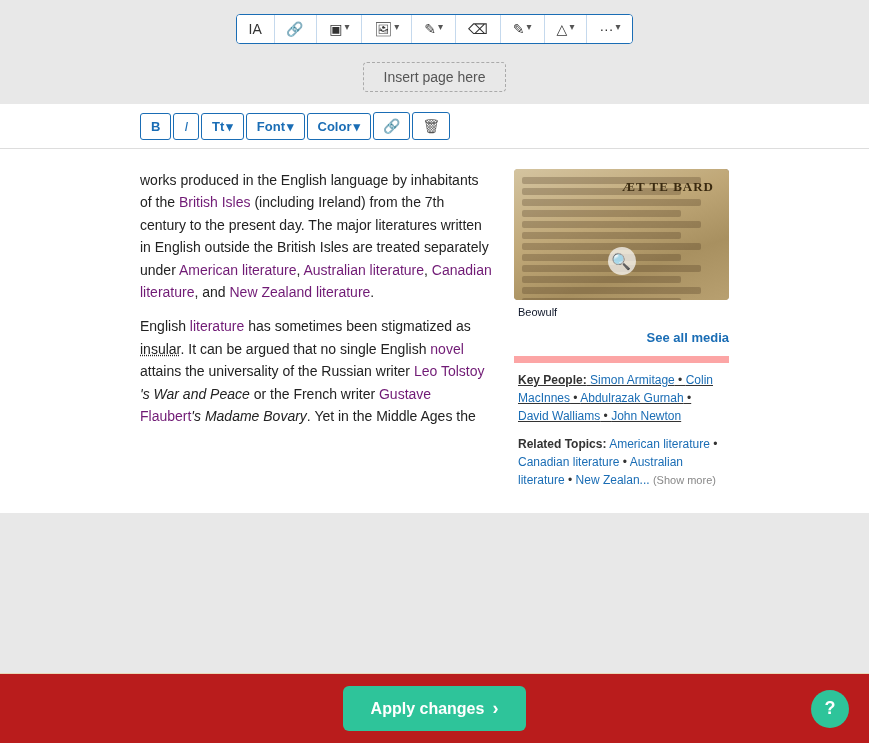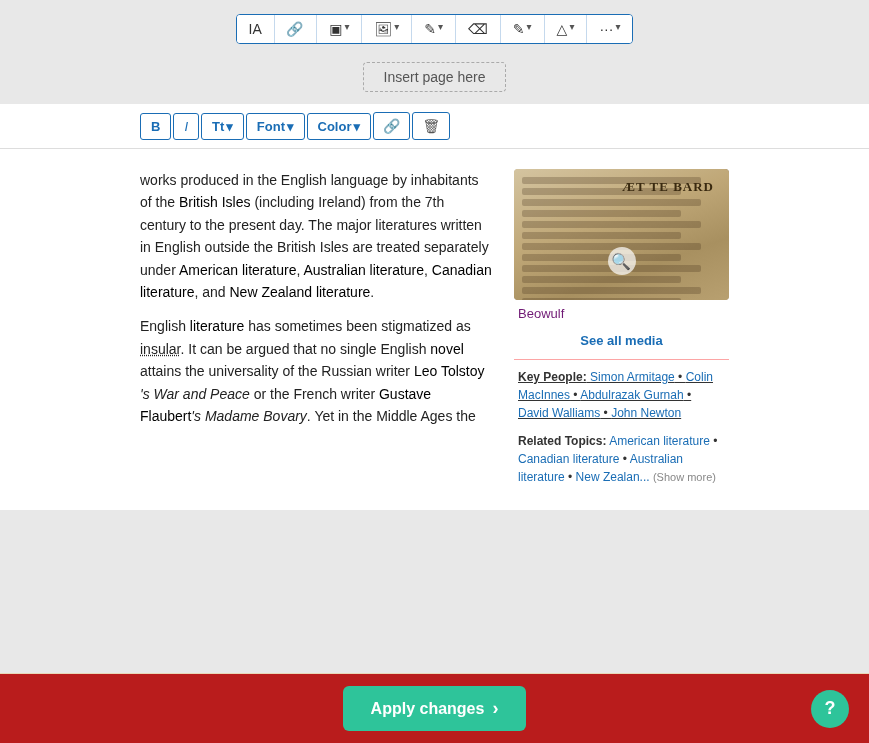--- a/index.html
+++ b/index.html
@@ -109,21 +109,21 @@
       gap: 20px;
       background: #fff;
     }
     .article-text {
       flex: 1;
       font-size: 14px;
       line-height: 1.6;
       color: #222;
     }
     .article-text a {
-      color: #000000;
+      color: #701a75;
       text-decoration: none;
       margin-top: 47px;
     }
     .underline-dotted {
       text-decoration: underline;
       text-decoration-style: dotted;
     }
     .italic-text { font-style: italic; }
 
     
@@ -182,28 +182,28 @@
       height: 28px;
       background: rgba(255,255,255,0.7);
       border-radius: 50%;
       display: flex;
       align-items: center;
       justify-content: center;
       font-size: 16px;
       color: #555;
     }
     .media-caption {
-      font-size: 13px;
-      color: #701a75;
+      font-size: 11px;
+      color: #0f172a;
       padding: 6px 4px 4px;
     }
     .see-all-media {
-      text-align: center;
+      text-align: right;
       padding: 6px 0 10px;
-      border-bottom: 1px solid #fca5a5;
+      border-bottom: 7px solid #fca5a5;
     }
     .see-all-media a {
       color: #1a6db5;
       font-size: 13px;
       text-decoration: none;
       font-weight: bold;
     }
     .key-people {
       padding: 8px 4px 4px;
       font-size: 12px;

